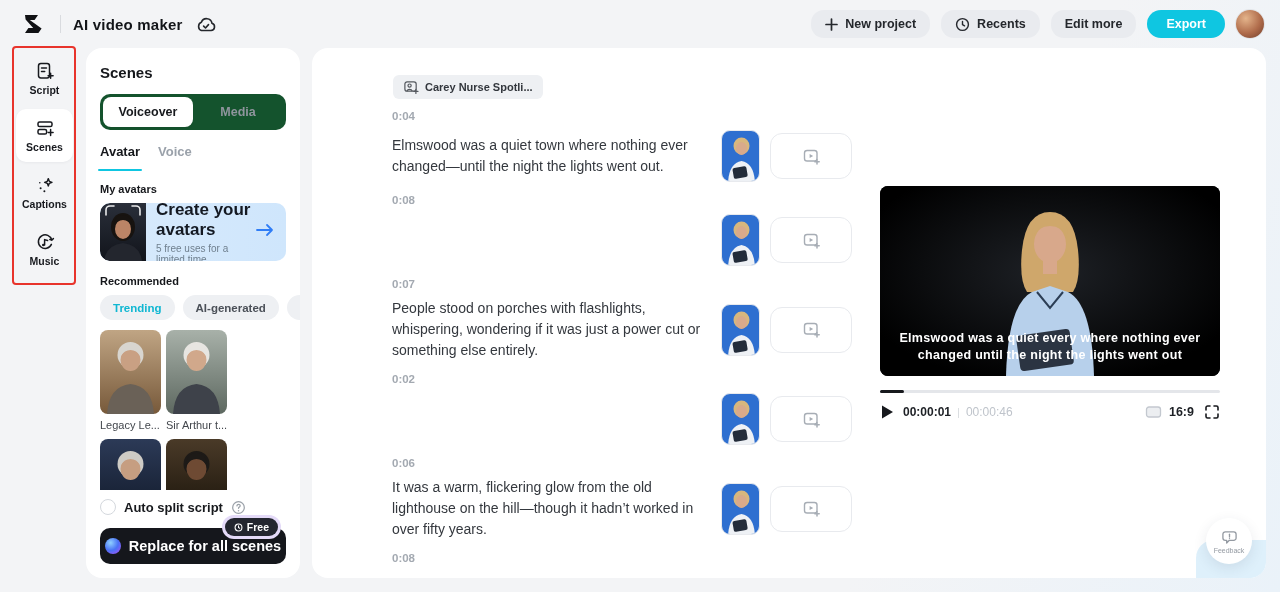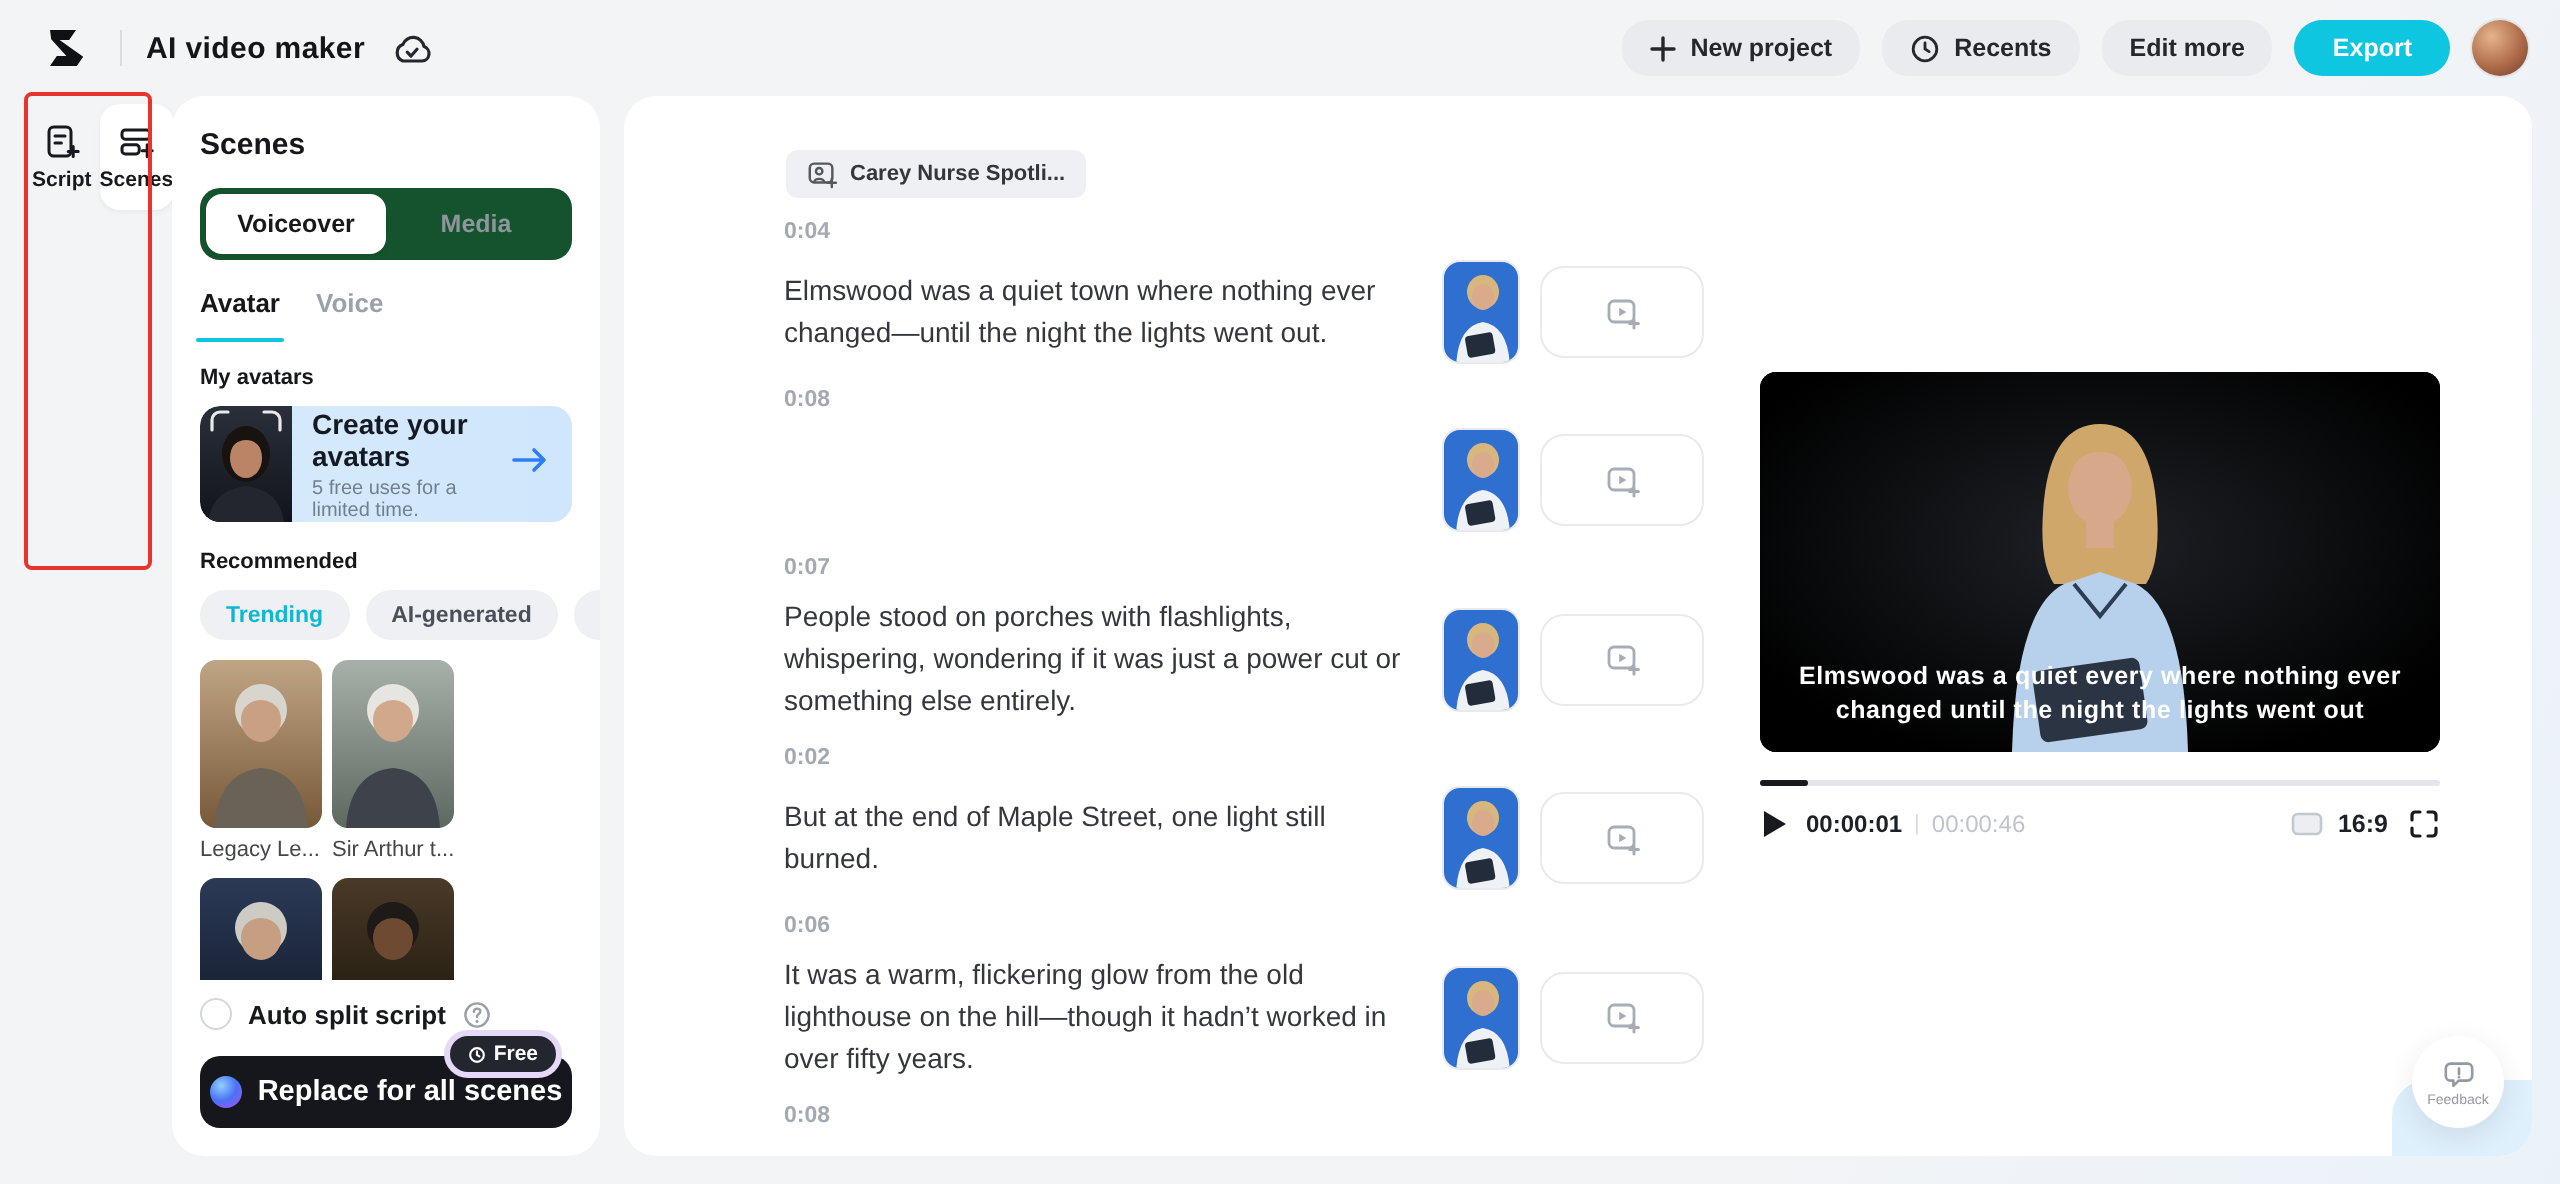--- a/index.html
+++ b/index.html
@@ -12,21 +12,21 @@
   .tb-left { display:flex; align-items:center; gap:12px; }
   .tb-divider { width:1px; height:18px; background:#d9dbdf; }
   .tb-title { font-size:15px; font-weight:bold; color:#131519; letter-spacing:.2px; }
   .tb-right { display:flex; align-items:center; gap:11px; }
   .tb-btn { display:flex; align-items:center; gap:7px; height:28px; padding:0 14px; border:none; border-radius:13px; background:#e9ebef; font-family:inherit; font-size:12.5px; font-weight:bold; color:#24272c; cursor:pointer; }
   .tb-btn.export { background:var(--accent,#0fc6e1); color:#fff; padding:0 19px; border-radius:14px; }
   .user-avatar { width:28px; height:28px; border-radius:50%; background:radial-gradient(circle at 35% 30%,#e4b48b,#b06c4b 55%,#6f3c2a); box-shadow:0 0 0 1px rgba(0,0,0,.06); cursor:pointer; }
   .icon { flex:0 0 auto; }
 
   
-  .sidebar { position:absolute; left:16px; top:52px; width:57px; display:flex; gap:4px; }
+  .sidebar { position:absolute; left:16px; top:52px; width:57px; display:flex; flex-direction:column; gap:4px; }
   .side-item { width:57px; height:53px; display:flex; flex-direction:column; align-items:center; justify-content:center; gap:3px; border-radius:10px; cursor:pointer; color:#17191e; }
   .side-item.active { background:#fff; box-shadow:0 1px 3px rgba(20,24,31,.05); }
   .side-label { font-size:10.5px; font-weight:600; }
   .red-box { position:absolute; left:12px; top:46px; width:64px; height:239px; border:2.5px solid #e8342c; border-radius:4px; pointer-events:none; z-index:40; }
 
   
   .panel { position:absolute; left:86px; top:48px; width:214px; height:530px; background:#fff; border-radius:16px; display:flex; flex-direction:column; overflow:hidden; }
   .panel-scroll { height:444px; overflow:hidden; padding:16px 14px 0; }
   .panel-title { font-size:15px; font-weight:bold; color:#15171b; margin-bottom:13px; }
   .segctl { display:flex; height:36px; background:#14532d; border-radius:10px; padding:3px; }
@@ -34,21 +34,21 @@
   .segctl-opt.active { background:#fff; color:#17191d; box-shadow:0 1px 2px rgba(0,0,0,.06); }
   .subtabs { display:flex; gap:18px; margin-top:14px; height:23px; }
   .subtab { font-size:13px; font-weight:bold; color:#9aa1aa; cursor:pointer; position:relative; }
   .subtab.active { color:#15171b; }
   .subtab.active::after { content:""; position:absolute; left:-2px; right:-2px; bottom:-4px; height:2.5px; border-radius:2px; background:var(--accent,#17c3da); }
   .label-sm { font-size:11px; font-weight:bold; color:#15171b; }
   .lbl-my { margin-top:16px; }
   .banner { margin-top:8px; height:58px; border-radius:10px; background:linear-gradient(90deg,#d8eafc,#cfe6fc); display:flex; align-items:center; overflow:hidden; cursor:pointer; }
   .banner-img { width:46px; height:58px; border-radius:10px 0 0 10px; position:relative; flex:0 0 auto; background:linear-gradient(180deg,var(--pbg1),var(--pbg2)); overflow:hidden; }
   .banner-txt { flex:1; padding-left:10px; }
-  .banner-title { font-size:14px; font-weight:bold; color:#141922; }
+  .banner-title { font-size:17px; font-weight:bold; color:#141922; }
   .banner-sub { font-size:10px; color:#70808f; margin-top:3px; }
   .banner-arrow { padding:0 12px 0 4px; color:#2f7df6; }
   .lbl-rec { margin-top:14px; }
   .chips { display:flex; gap:8px; margin-top:8px; white-space:nowrap; }
   .chip { height:25px; display:flex; align-items:center; padding:0 13px; border-radius:13px; background:#eef0f3; font-size:11.5px; font-weight:600; color:#4b5058; cursor:pointer; flex:0 0 auto; }
   .chip.active { color:#0fb7d2; }
   .avatar-grid { display:flex; flex-wrap:wrap; gap:8px 5px; margin-top:10px; }
   .avatar-cell { width:61px; }
   .avatar-card { width:61px; height:84px; border-radius:8px; background:linear-gradient(180deg,var(--pbg1),var(--pbg2)); overflow:hidden; cursor:pointer; }
   .avatar-name { margin-top:5px; font-size:11px; color:#43474d; white-space:nowrap; overflow:hidden; }
@@ -368,21 +368,20 @@
                   <path d="M7.6 6.9l3.6 2.1-3.6 2.1z" fill="currentColor" stroke="none"></path>
                   <path d="M15 12.6v4.4M12.8 14.8h4.4" stroke-width="1.5"></path>
               </svg>
             </button>
           </div>
         </div>
       </div>
         <div class="segment">
         <div class="seg-time">0:02</div>
         <div class="seg-row">
-          <p class="seg-text">But at the end of Maple Street, one light still burned.</p>
           <div class="seg-media">
             <div class="seg-thumb" style="--tbg: #2e6fd0;">
               <svg width="39" height="52" viewBox="0 0 39 52">
                 <ellipse cx="19.5" cy="15" rx="8" ry="8.5" fill="#d8b77e"></ellipse>
                 <ellipse cx="19.5" cy="17.5" rx="5.5" ry="6.5" fill="#d9aa8b"></ellipse>
                 <path d="M13.5 15 Q13.5 8 19.5 8 Q25.5 8 25.5 15 Q23 11 19.5 11 Q16 11 13.5 15Z" fill="#d8b77e"></path>
                 <path d="M6 52 Q7 32 19.5 30 Q32 32 33 52Z" fill="#eef1f5"></path>
                 <rect x="11" y="36" width="14" height="11" rx="2" transform="rotate(-10 18 41)" fill="#232c3a"></rect>
               </svg>
             </div>

